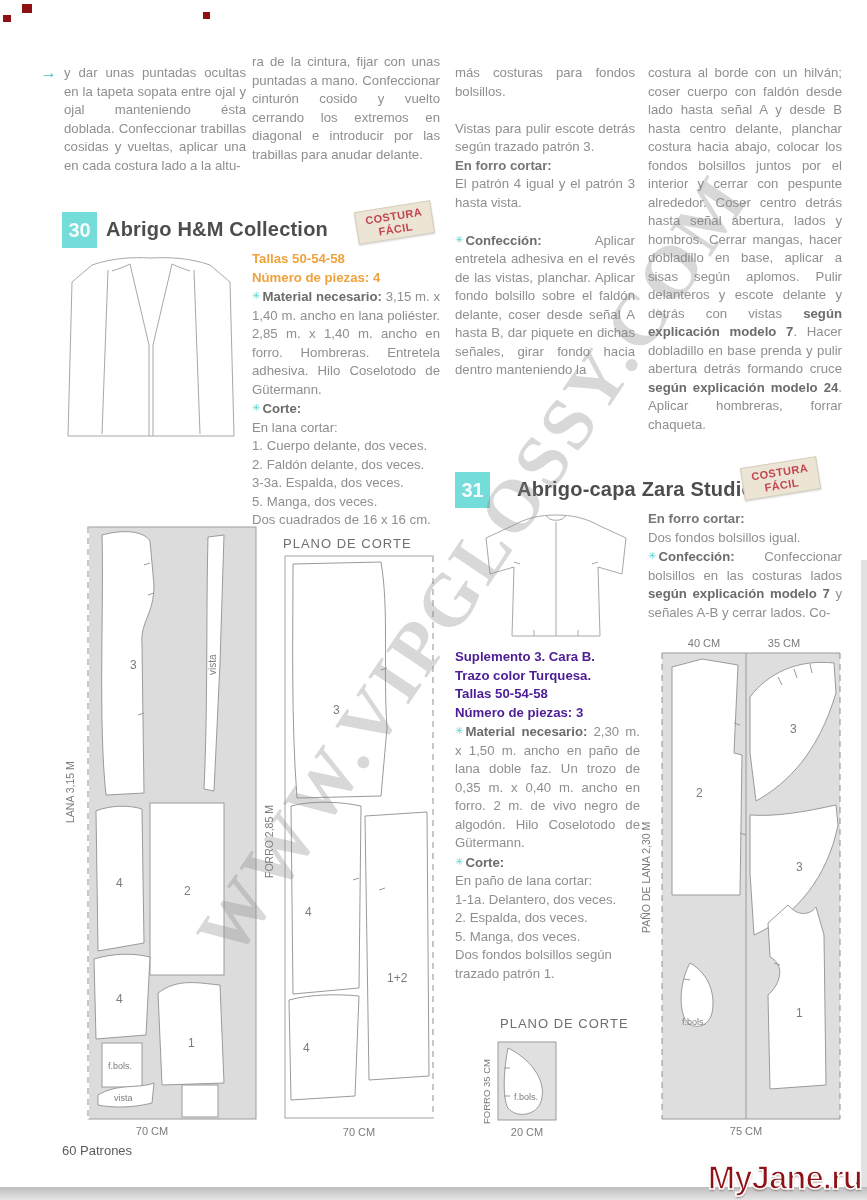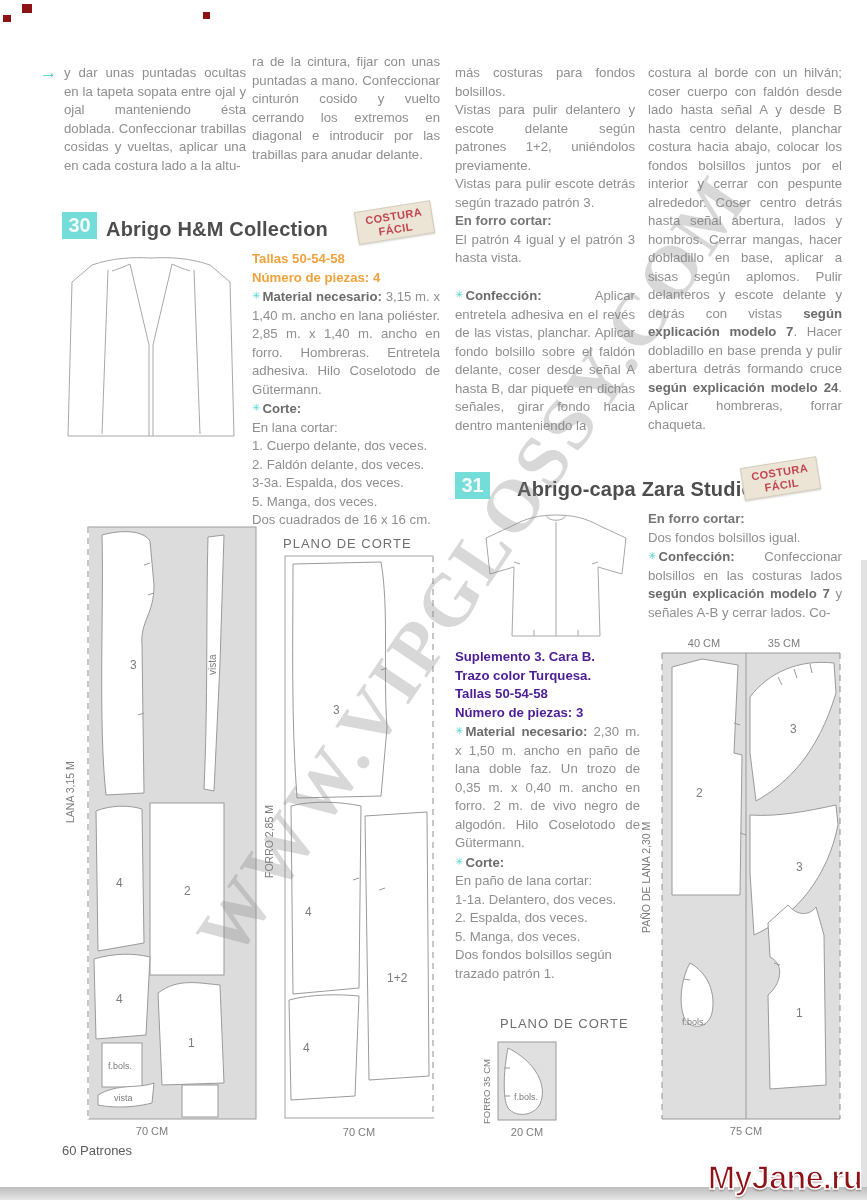--- a/index.html
+++ b/index.html
@@ -6,21 +6,21 @@
   #page{position:relative;width:867px;height:1200px;background:#ffffff;overflow:hidden;
         font-family:"Liberation Sans",sans-serif;}
   .txt{position:absolute;font-size:13.2px;line-height:18.5px;color:#8f8f8f;text-align:justify;}
   .txt.left{text-align:left;}
   .subhead{color:#767676;font-weight:700;}
   b.dk{color:#6c6c6c;font-weight:700;}
   .orange{color:#f0a23c;font-weight:700;}
   .turq{color:#4c1d95;font-weight:700;}
   .bullet{color:#55d5d1;font-size:10px;vertical-align:2px;padding-right:2px;}
   .arrow{position:absolute;color:#3ec9c6;font-size:17px;font-weight:700;}
-  .numbox{position:absolute;width:35px;height:27px;background:#74dcd9;color:rgba(255,255,255,.93);
+  .numbox{position:absolute;width:35px;height:36px;background:#74dcd9;color:rgba(255,255,255,.93);
           font-size:20px;font-weight:700;display:flex;align-items:center;justify-content:center;}
   .sectitle{position:absolute;font-size:20px;font-weight:700;color:#4d4d4d;letter-spacing:.2px;}
   .stamp{position:absolute;transform:rotate(-9deg);background:#ece5d6;border:1px solid #d5ccba;
          box-shadow:0 1px 2px rgba(0,0,0,.18);padding:3px 9px;text-align:center;}
   .stamp div{font-size:11px;font-weight:700;color:#c2454f;line-height:12.5px;letter-spacing:.4px;}
   .planotitle{position:absolute;font-size:13px;color:#6f6f6f;letter-spacing:1px;}
   .mark{position:absolute;background:#8c1214;}
   svg{position:absolute;}
   svg text{font-family:"Liberation Sans",sans-serif;fill:#7c7c7c;}
   .watermark{position:absolute;left:215px;top:905px;transform:rotate(-56deg);transform-origin:0 50%;
@@ -42,21 +42,21 @@
   <div class="mark" style="left:22px;top:4px;width:10px;height:9px;"></div>
   <div class="mark" style="left:203px;top:12px;width:7px;height:7px;"></div>
   <div class="mark" style="left:3px;top:15px;width:8px;height:7px;"></div>
 
   <div class="arrow" style="left:40px;top:63px;">→</div>
   <div class="txt" style="left:64px;top:64px;width:182px;">y dar unas puntadas ocultas en la tapeta sopata entre ojal y ojal manteniendo ésta doblada. Confeccionar trabillas cosidas y vueltas, aplicar una en cada costura lado a la altu-</div>
   <div class="txt" style="left:252px;top:53px;width:188px;">ra de la cintura, fijar con unas puntadas a mano. Confeccionar cinturón cosido y vuelto cerrando los extremos en diagonal e introducir por las trabillas para anudar delante.</div>
 
   <div class="txt" style="left:455px;top:64px;width:180px;">
     <span>más costuras para fondos bolsillos.</span><br>
-    <span>Vistas para pulir delantero y escote delante según patrones 1+2, uniéndolos previamente.</span><br>
+    <br>
     <span>Vistas para pulir escote detrás según trazado patrón 3.</span><br>
     <span class="subhead">En forro cortar:</span><br>
     <span>El patrón 4 igual y el patrón 3 hasta vista.</span><br>
     <br>
     <span class="bullet">✳</span><b class="dk">Confección:</b><span> Aplicar entretela adhesiva en el revés de las vistas, planchar. Aplicar fondo bolsillo sobre el faldón delante, coser desde señal A hasta B, dar piquete en dichas señales, girar fondo hacia dentro manteniendo la</span>
   </div>
 
   <div class="txt" style="left:648px;top:64px;width:194px;">
     <span>costura al borde con un hilván; coser cuerpo con faldón desde lado hasta señal A y desde B hasta centro delante, planchar costura hacia abajo, colocar los fondos bolsillos juntos por el interior y cerrar con pespunte alrededor. Coser centro detrás hasta señal abertura, lados y hombros. Cerrar mangas, hacer dobladillo en base, aplicar a sisas según aplomos. Pulir delanteros y escote delante y detrás con vistas </span><b class="dk">según explicación modelo 7</b><span>. Hacer dobladillo en base prenda y pulir abertura detrás formando cruce </span><b class="dk">según explicación modelo 24</b><span>. Aplicar hombreras, forrar chaqueta.</span>
   </div>

